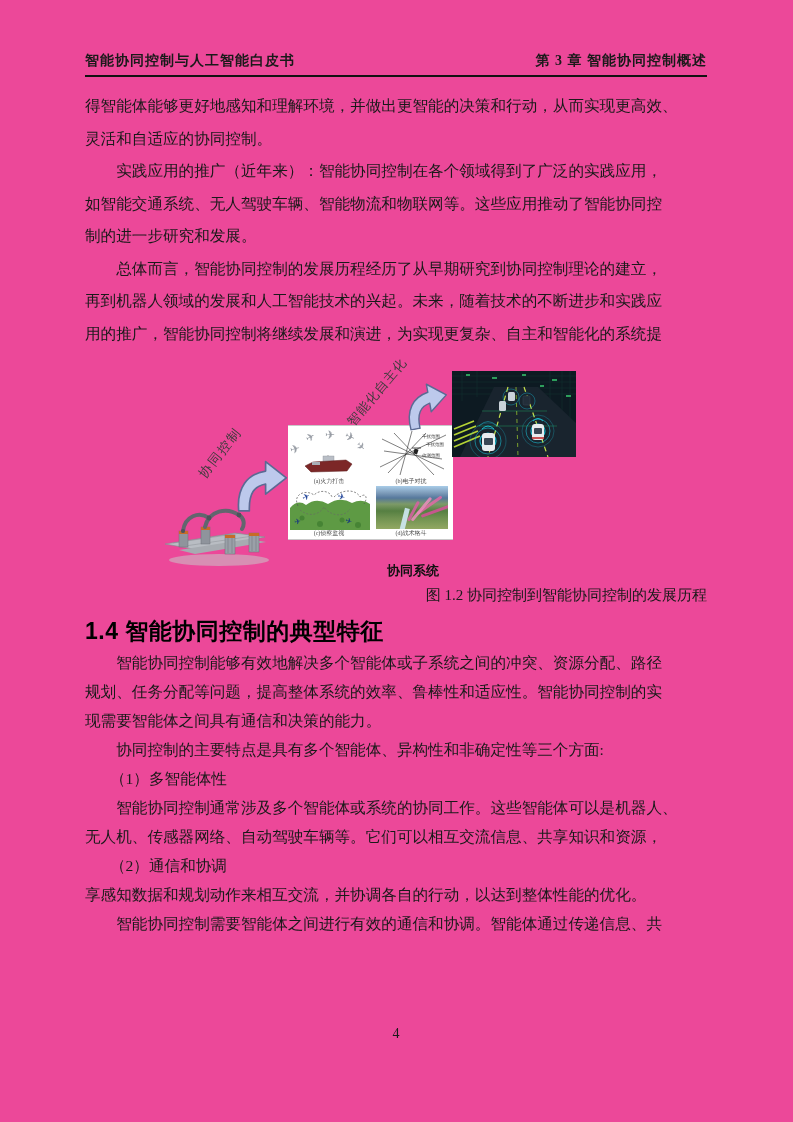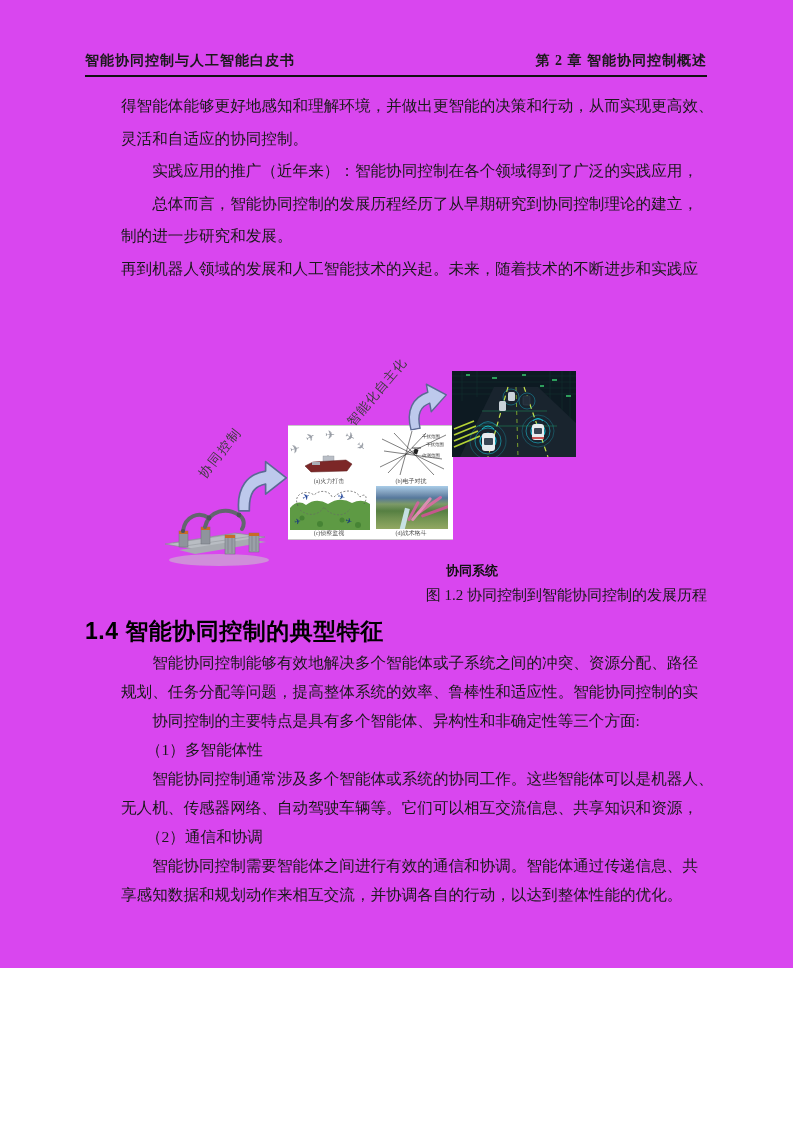--- a/index.html
+++ b/index.html
@@ -1,67 +1,69 @@
 <!DOCTYPE html>
 <html><head>
 <meta charset="utf-8">
 <style>
   html,body{margin:0;padding:0;background:#ffffff;}
-  .page{position:relative;width:793px;height:968px;background:#d946ef;overflow:hidden;
+  .page{position:relative;width:793px;height:1122px;background:#ec4899;overflow:hidden;
         font-family:"Liberation Serif","DejaVu Serif",serif;color:#1a1a1a;}
   
   .hdr{position:absolute;left:85px;top:52px;width:622px;display:flex;justify-content:space-between;
        font-size:14px;font-weight:700;letter-spacing:1px;}
   .hdr-rule{position:absolute;left:85px;top:75px;width:622px;height:2px;background:#111;}
   
   .tb{position:absolute;left:85px;width:624px;font-size:15.6px;line-height:32.5px;
       text-align:justify;}
   .tb2{line-height:29px;}
-  .ln{white-space:nowrap;margin-left:36px;}
+  .ln{white-space:nowrap;}
   .ind{text-indent:2em;}
   
   .sec-h{position:absolute;left:85px;top:616px;font-family:"Liberation Sans","DejaVu Sans",sans-serif;
          font-weight:700;font-size:23px;letter-spacing:0.5px;color:#000;}
   
   .fig{position:absolute;left:85px;top:368px;width:622px;height:218px;}
   .fig .abs{position:absolute;}
   .arrow-label{position:absolute;font-size:13px;color:#3c3c3c;letter-spacing:2px;white-space:nowrap;
                transform-origin:left bottom;}
-  .sys-label{position:absolute;left:243px;top:194px;width:170px;text-align:right;
+  .sys-label{position:absolute;left:243px;top:194px;width:170px;text-align:center;
              font-size:13px;font-weight:600;color:#111;}
   .fig-cap{position:absolute;left:85px;top:586px;width:622px;text-align:right;font-size:15px;}
   
   .comp{position:absolute;left:203px;top:57px;width:165px;height:113px;background:#fff;
         border-top:1px solid #c9c9c9;border-bottom:1px solid #c9c9c9;}
   .cap{position:absolute;font-size:6px;color:#4a4a4a;text-align:center;line-height:7px;}
   .jet{position:absolute;color:#989da5;font-family:"DejaVu Sans",sans-serif;line-height:1;}
   .qd{position:absolute;left:88px;top:60px;width:72px;height:43px;overflow:hidden;
       background:linear-gradient(180deg,#a8cce8 0%,#7e9cba 16%,#56789c 28%,#7d9a68 42%,#567f42 58%,#6f9150 74%,#92a863 100%);}
   .beam{position:absolute;width:2.5px;height:30px;background:#e268a6;opacity:.85;border-radius:2px;}
   .river{position:absolute;left:26px;top:22px;width:5px;height:24px;background:#cfe9f4;transform:rotate(14deg);opacity:.9;}
   .pgnum{position:absolute;left:85px;top:1026px;width:622px;text-align:center;font-size:14px;}
 </style>
 </head>
 <body>
 
 <div class="page">
 
   <div class="hdr">
     <span>智能协同控制与人工智能白皮书</span>
-    <span>第 2 章 智能协同控制概述</span>
+    <span>第 3 章 智能协同控制概述</span>
   </div>
   <div class="hdr-rule"></div>
 
   <div class="tb" style="top:90px;">
     <div class="ln">得智能体能够更好地感知和理解环境，并做出更智能的决策和行动，从而实现更高效、</div>
     <div class="ln">灵活和自适应的协同控制。</div>
     <div class="ln ind">实践应用的推广（近年来）：智能协同控制在各个领域得到了广泛的实践应用，</div>
+    <div class="ln">如智能交通系统、无人驾驶车辆、智能物流和物联网等。这些应用推动了智能协同控</div>
+    <div class="ln">制的进一步研究和发展。</div>
     <div class="ln ind">总体而言，智能协同控制的发展历程经历了从早期研究到协同控制理论的建立，</div>
-    <div class="ln">制的进一步研究和发展。</div>
     <div class="ln">再到机器人领域的发展和人工智能技术的兴起。未来，随着技术的不断进步和实践应</div>
+    <div class="ln">用的推广，智能协同控制将继续发展和演进，为实现更复杂、自主和智能化的系统提</div>
   </div>
 
   <div class="fig">
 
     <div class="abs" style="left:80px;top:134px;width:112px;height:66px;">
       <svg width="112" height="66" viewBox="0 0 112 66">
         <ellipse cx="54" cy="58" rx="50" ry="6" fill="#c9c9c9" opacity="0.55"></ellipse>
         <polygon points="0,42 70,31 100,35 34,48" fill="#b9bdc3" stroke="#878b91" stroke-width="0.6"></polygon>
         <polygon points="14,48 84,37 101,40 30,52" fill="#a7abb1"></polygon>
         <line x1="8" y1="41" x2="76" y2="31" stroke="#8d9197" stroke-width="0.5"></line>
@@ -229,23 +231,24 @@
     <div class="sys-label">协同系统</div>
   </div>
 
   <div class="fig-cap">图 1.2 协同控制到智能协同控制的发展历程</div>
 
   <div class="sec-h">1.4 智能协同控制的典型特征</div>
 
   <div class="tb tb2" style="top:648px;">
     <div class="ln ind">智能协同控制能够有效地解决多个智能体或子系统之间的冲突、资源分配、路径</div>
     <div class="ln">规划、任务分配等问题，提高整体系统的效率、鲁棒性和适应性。智能协同控制的实</div>
+    <div class="ln">现需要智能体之间具有通信和决策的能力。</div>
     <div class="ln ind">协同控制的主要特点是具有多个智能体、异构性和非确定性等三个方面:</div>
     <div class="ln" style="text-indent:1.6em;">（1）多智能体性</div>
     <div class="ln ind">智能协同控制通常涉及多个智能体或系统的协同工作。这些智能体可以是机器人、</div>
     <div class="ln">无人机、传感器网络、自动驾驶车辆等。它们可以相互交流信息、共享知识和资源，</div>
     <div class="ln" style="text-indent:1.6em;">（2）通信和协调</div>
+    <div class="ln">享感知数据和规划动作来相互交流，并协调各自的行动，以达到整体性能的优化。</div>
     <div class="ln ind">智能协同控制需要智能体之间进行有效的通信和协调。智能体通过传递信息、共</div>
-    <div class="ln">享感知数据和规划动作来相互交流，并协调各自的行动，以达到整体性能的优化。</div>
   </div>
 
   <div class="pgnum">4</div>
 </div>
 
 </body></html>

